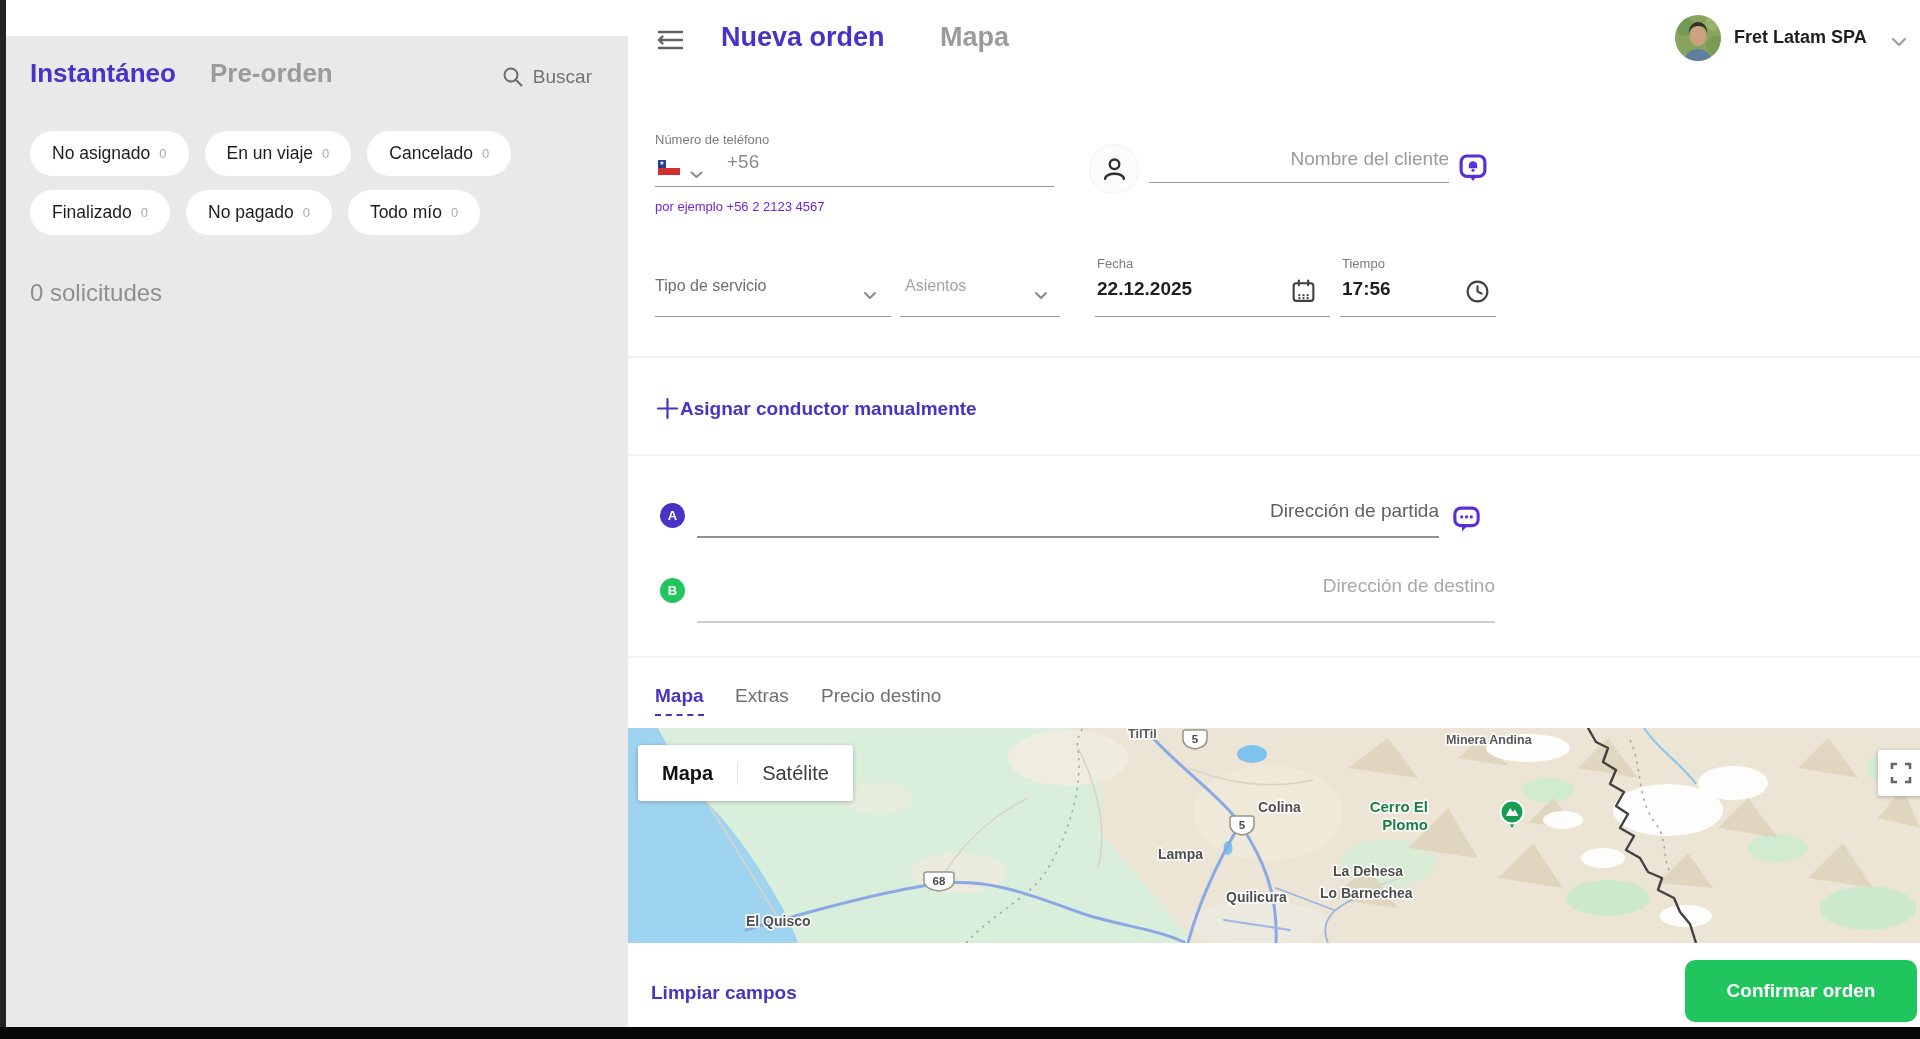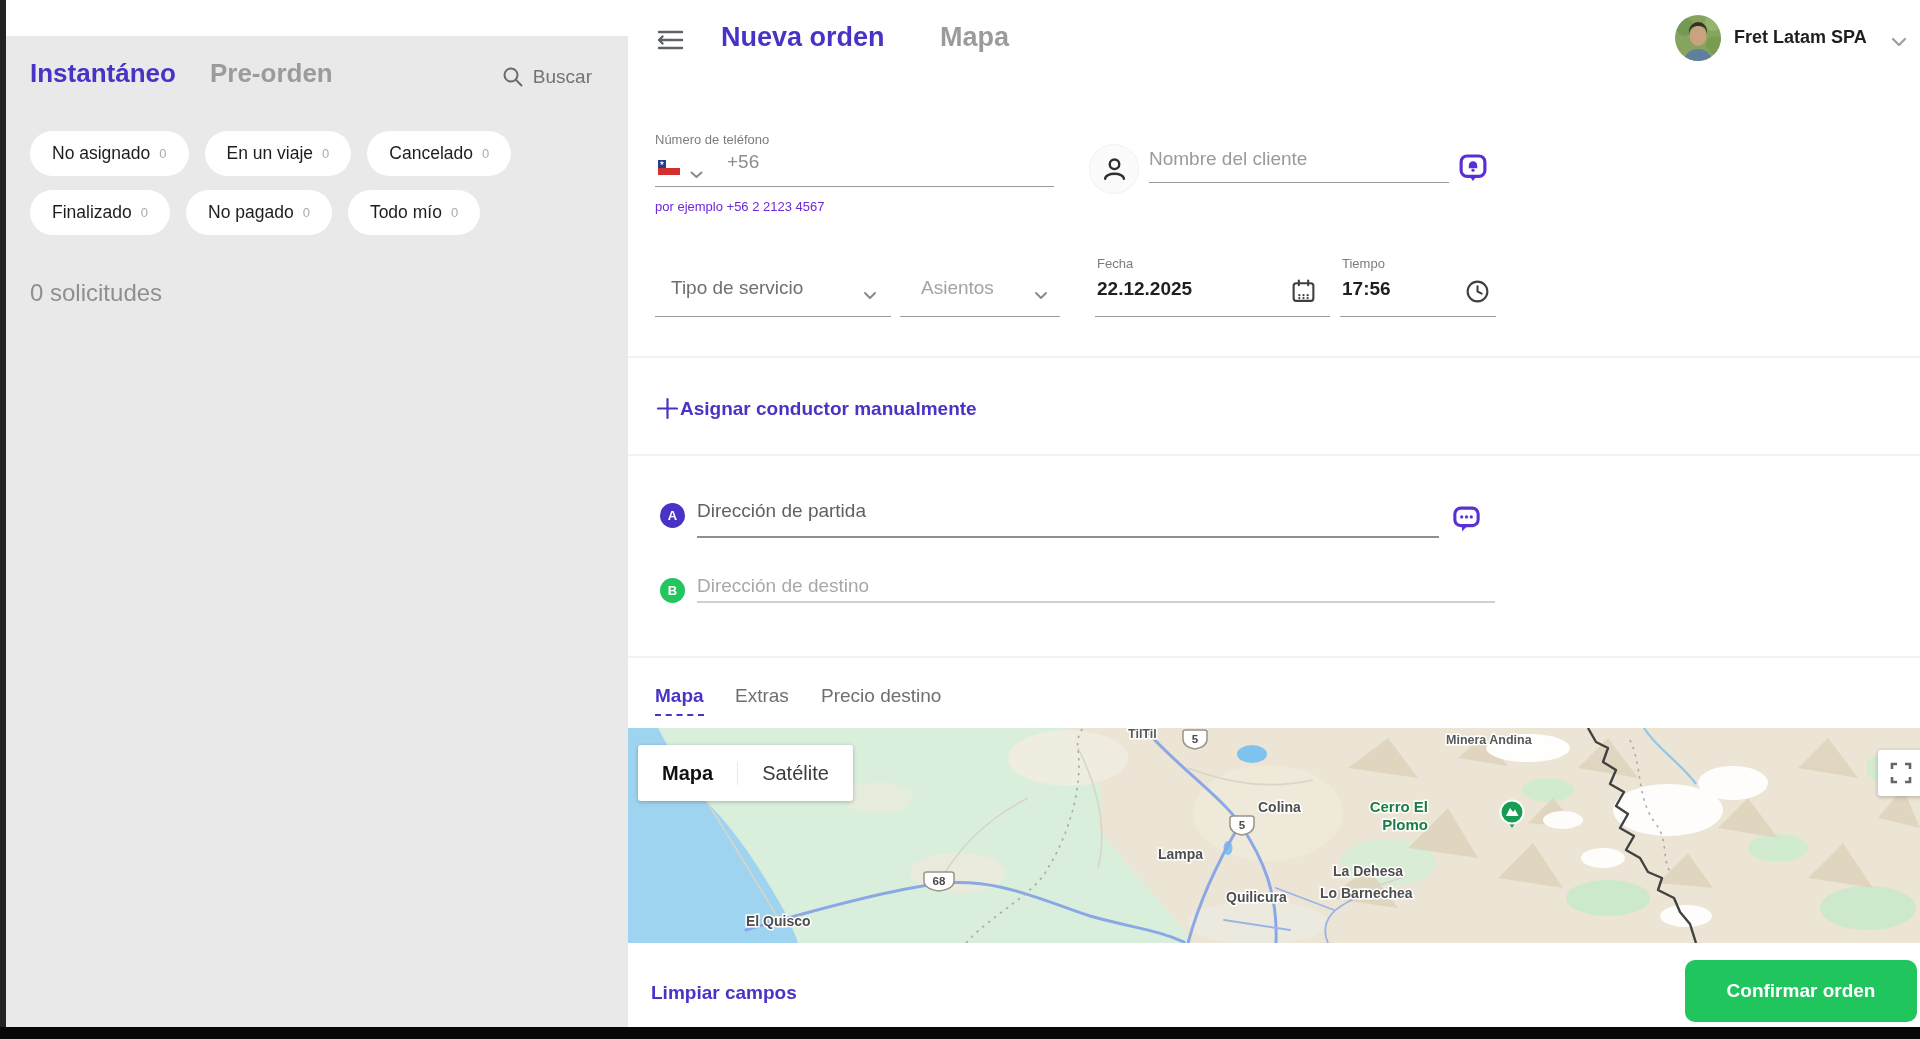--- a/index.html
+++ b/index.html
@@ -38,41 +38,41 @@
   
   .flag { position:absolute; left:30px; top:160px; width:22px; height:15px; cursor:pointer; }
   .flag .top { position:absolute; left:0; top:0; width:22px; height:7.5px; background:#fff; }
   .flag .canton { position:absolute; left:0; top:0; width:8px; height:7.5px; background:#233d8f; color:#fff; font-size:6px; line-height:7px; text-align:center; }
   .flag .bottom { position:absolute; left:0; top:7.5px; width:22px; height:7.5px; background:#d12e2e; }
   .flag-chevron { position:absolute; left:62px; top:165px; cursor:pointer; }
   .phone-value { position:absolute; left:99px; top:151px; font-size:19px; color:#8d8d8d; }
   .phone-hint { position:absolute; left:27px; top:199px; font-size:13px; font-weight:400; color:#6d28d9; }
 
   .person-circle { position:absolute; left:462px; top:145px; width:48px; height:48px; border-radius:50%; background:#fbfbfb; box-shadow:0 0 0 1px #f1f1f1; display:flex; align-items:center; justify-content:center; }
-  .inp { position:absolute; background:transparent; border:none; outline:none; font-family:"Liberation Sans",sans-serif; font-size:19px; color:#333; }
+  .inp { position:absolute; background:transparent; border:none; outline:none; font-family:"Liberation Sans",sans-serif; font-size:19px; color:#333;text-align:right; }
   #client-input { left:521px; top:148px; width:300px; padding-bottom:12px; border-bottom:1px solid #9a9a9a; }
   #client-input::placeholder { color:#9a9a9a; }
   .client-app-btn { position:absolute; left:829px; top:152px; cursor:pointer; }
 
   
-  .sel-text { position:absolute; font-size:19px; cursor:pointer;margin-left:16px; }
+  .sel-text { position:absolute; font-size:16px; cursor:pointer; }
   .val-text { position:absolute; font-size:19px; font-weight:700; color:#1f1f1f; }
   .icon-btn { position:absolute; cursor:pointer; }
 
   
   .assign { position:absolute; left:27px; top:396px; display:flex; align-items:center; gap:0; color:#4733c5; cursor:pointer; }
   .assign .txt { font-size:19px; font-weight:700; }
 
   
   .badge { position:absolute; width:25px; height:25px; border-radius:50%; color:#fff; font-size:13px; font-weight:700; display:flex; align-items:center; justify-content:center; }
   #pickup-badge { left:32px; top:503px; background:#4733c5; }
   #dest-badge { left:32px; top:578px; background:#22c55e; }
   #pickup-input { left:69px; top:500px; width:742px; padding-bottom:14px; border-bottom:2px solid #8f8f8f; }
   #pickup-input::placeholder { color:#616161; }
-  #dest-input { left:69px; top:575px; width:798px; padding-bottom:4px; border-bottom:2px solid #cfcfcf; }
+  #dest-input { left:69px; top:575px; width:798px; padding-bottom:24px; border-bottom:2px solid #cfcfcf; }
   #dest-input::placeholder { color:#a8a8a8; }
   .chat-btn { position:absolute; left:823px; top:503px; cursor:pointer; }
 
   
   .dtab { position:absolute; top:685px; font-size:19px; cursor:pointer; }
   .dtab-active { color:#4733c5; font-weight:700; border-bottom:2px dashed #4733c5; padding-bottom:7px; }
   .dtab-idle { color:#6f6f6f; }
 
   
   .map { position:absolute; left:0; top:728px; width:1292px; height:215px; background:#ece4d4; overflow:hidden; cursor:grab; }

